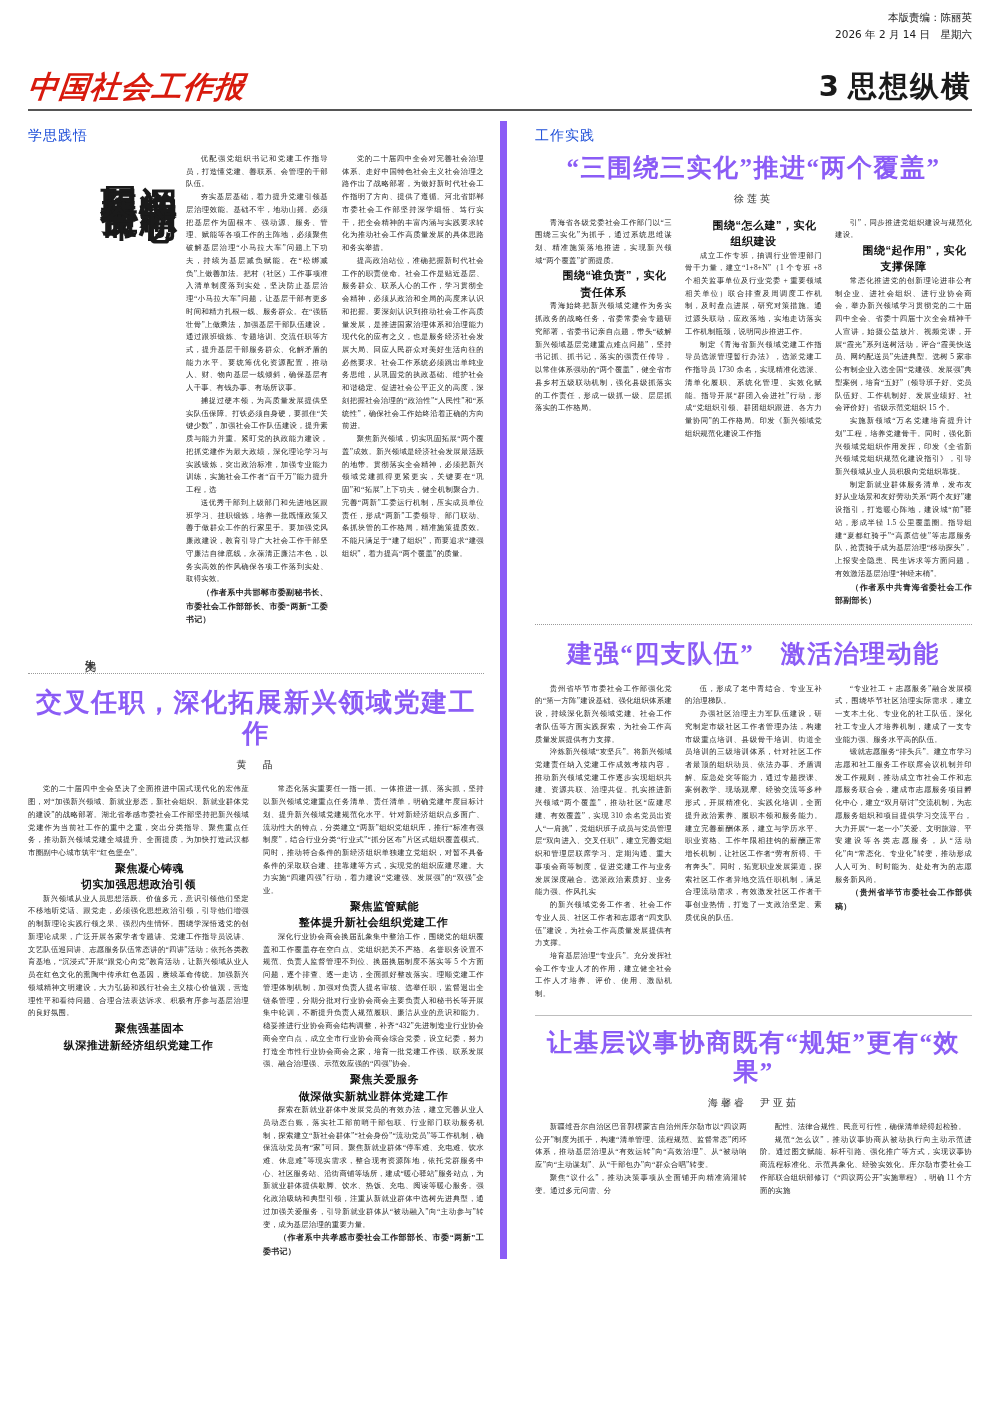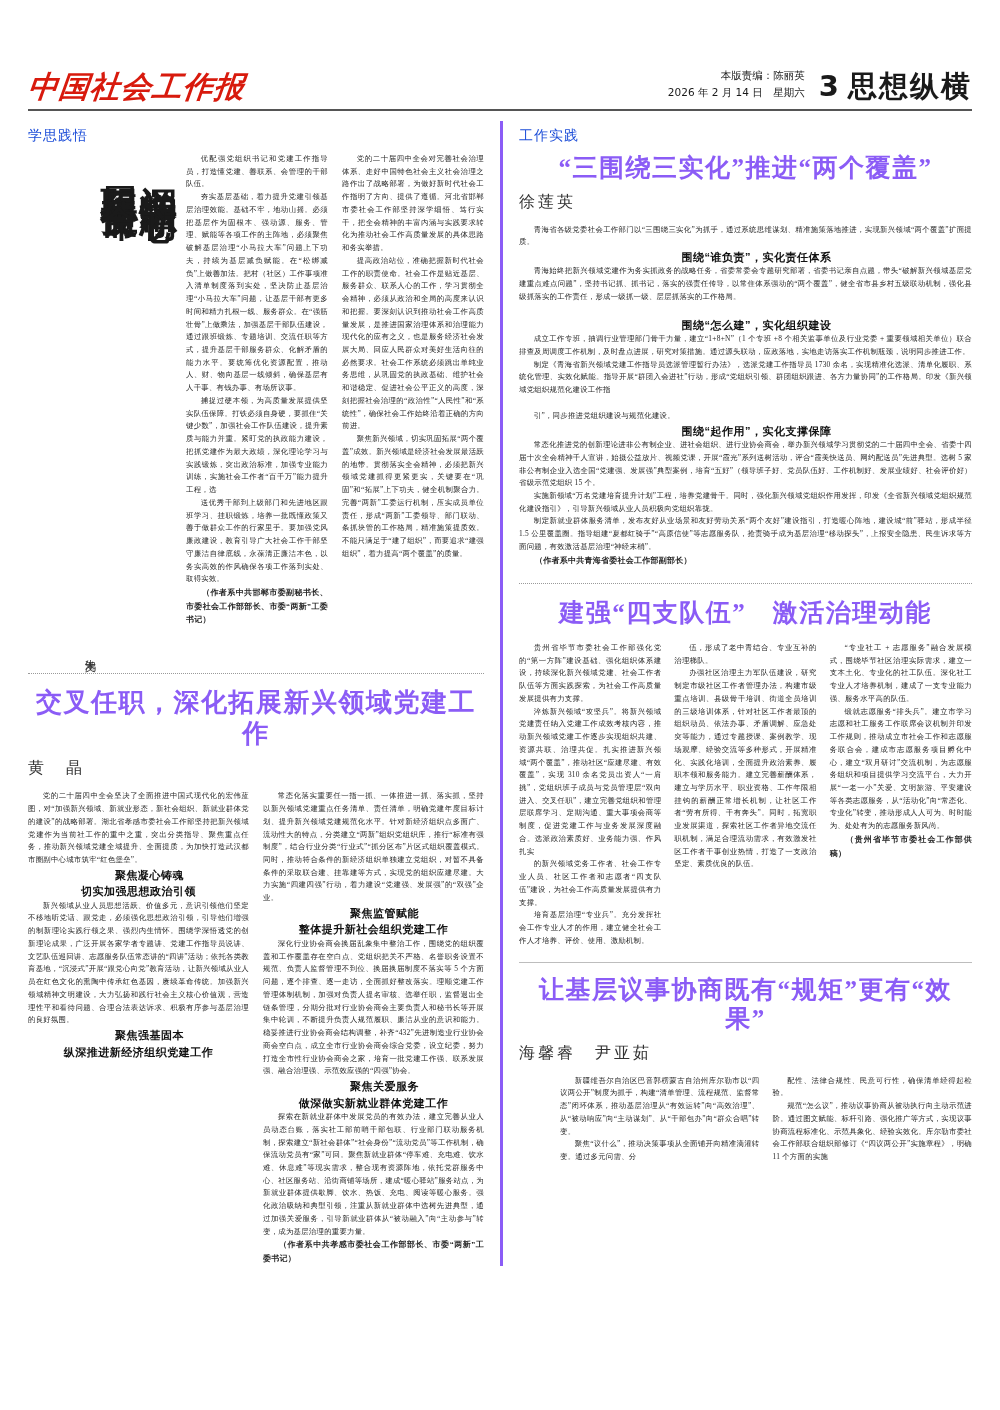--- a/index.html
+++ b/index.html
@@ -38,21 +38,22 @@
     font-style: italic;
     color: #d81a0d;
     letter-spacing: 1px;
     line-height: 1;
     transform: skewX(-6deg);
     white-space: nowrap;
   }
   .masthead-right {
     display: flex;
     align-items: flex-end;
-    gap: 14px;
+    gap: 28px;
+    flex-direction: column;
   }
   .masthead-meta {
     text-align: right;
     font-family: "DejaVu Sans", "Liberation Sans", sans-serif;
     font-size: 10.5px;
     line-height: 1.55;
     color: #1a1a1a;
     padding-bottom: 2px;
     white-space: nowrap;
   }
@@ -75,21 +76,21 @@
   
   .body-area {
     display: flex;
     margin-top: 10px;
   }
   .half {
     width: 50%;
     box-sizing: border-box;
   }
   .half.left  { padding-right: 16px; }
-  .half.right { padding-left: 16px; border-left: 3px solid #8b5cf6; }
+  .half.right { padding-left: 28px; border-left: 7px solid #8b5cf6; }
 
   .kicker {
     font-family: "Liberation Sans", sans-serif;
     font-weight: normal;
     font-size: 14px;
     color: #1d4ed8;
     letter-spacing: 1px;
     margin: 6px 0 8px 0;
   }
 
@@ -145,22 +146,22 @@
     text-align: center;
     font-family: "Liberation Serif", serif;
     font-weight: bold;
     line-height: 1.18;
     letter-spacing: 1.5px;
     color: #8b5cf6;
   }
   .t-big   { font-size: 26px; }
   .t-mid   { font-size: 25px; }
   .art-author {
-    text-align: left;
-    font-size: 16px;
+    text-align: center;
+    font-size: 10px;
     color: #333;
     letter-spacing: 3px;
     margin: 9px 0 11px 0;
   }
   .subhead {
     text-align: center;
     font-family: "Liberation Sans", sans-serif;
     font-weight: bold;
     font-size: 11px;
     line-height: 1.5;
@@ -256,21 +257,21 @@
       </div>
     </div>
 
     <div class="half right">
 
       <div class="kicker">工作实践</div>
 
       <div>
         <div class="art-title t-mid">“三围绕三实化”推进“两个覆盖”</div>
         <div class="art-author">徐莲英</div>
-        <div style="display:flex; gap:13px;flex-direction:column;">
+        <div style="display:flex; gap:13px;">
           <div class="flowtext" style="flex:1;">
             <p>青海省各级党委社会工作部门以“三围绕三实化”为抓手，通过系统思维谋划、精准施策落地推进，实现新兴领域“两个覆盖”扩面提质。</p>
             <p class="subhead">围绕“谁负责”，实化责任体系</p>
             <p>青海始终把新兴领域党建作为务实抓政务的战略任务，省委常委会专题研究部署，省委书记亲自点题，带头“破解新兴领域基层党建重点难点问题”，坚持书记抓、抓书记，落实的强责任传导，以常住体系强动的“两个覆盖”，健全省市县乡村五级联动机制，强化县级抓落实的工作责任，形成一级抓一级、层层抓落实的工作格局。</p>
           </div>
           <div class="flowtext" style="flex:1;">
             <p class="subhead">围绕“怎么建”，实化组织建设</p>
             <p>成立工作专班，抽调行业管理部门骨干力量，建立“1+8+N”（1 个专班 +8 个相关监事单位及行业党委 + 重要领域相关单位）联合排查及周调度工作机制，及时盘点进展，研究对策措施。通过源头联动，应政落地，实地走访落实工作机制瓶颈，说明同步推进工作。</p>
             <p>制定《青海省新兴领域党建工作指导员选派管理暂行办法》，选派党建工作指导员 1730 余名，实现精准化选派、清单化履职、系统化管理、实效化赋能。指导开展“群团入会进社”行动，形成“党组织引领、群团组织跟进、各方力量协同”的工作格局。印发《新兴领域党组织规范化建设工作指</p>
           </div>
@@ -308,21 +309,21 @@
           </div>
         </div>
       </div>
 
       <hr class="thinrule">
 
       <div>
         <div class="art-title t-mid">让基层议事协商既有“规矩”更有“效果”</div>
         <div class="art-author">海馨睿　尹亚茹</div>
         <div style="display:flex; gap:13px;">
-          <div class="flowtext" style="flex:1;margin-left:41px;">
+          <div class="flowtext" style="flex:1;">
             <p>新疆维吾尔自治区巴音郭楞蒙古自治州库尔勒市以“四议两公开”制度为抓手，构建“清单管理、流程规范、监督常态”闭环体系，推动基层治理从“有效运转”向“高效治理”、从“被动响应”向“主动谋划”、从“干部包办”向“群众合唱”转变。</p>
             <p>聚焦“议什么”，推动决策事项从全面铺开向精准滴灌转变。通过多元问需、分</p>
           </div>
           <div class="flowtext" style="flex:1;">
             <p>配性、法律合规性、民意可行性，确保清单经得起检验。</p>
             <p>规范“怎么议”，推动议事协商从被动执行向主动示范进阶。通过图文赋能、标杆引路、强化推广等方式，实现议事协商流程标准化、示范具象化、经验实效化。库尔勒市委社会工作部联合组织部修订《“四议两公开”实施章程》，明确 11 个方面的实施</p>
           </div>
         </div>
       </div>
 

